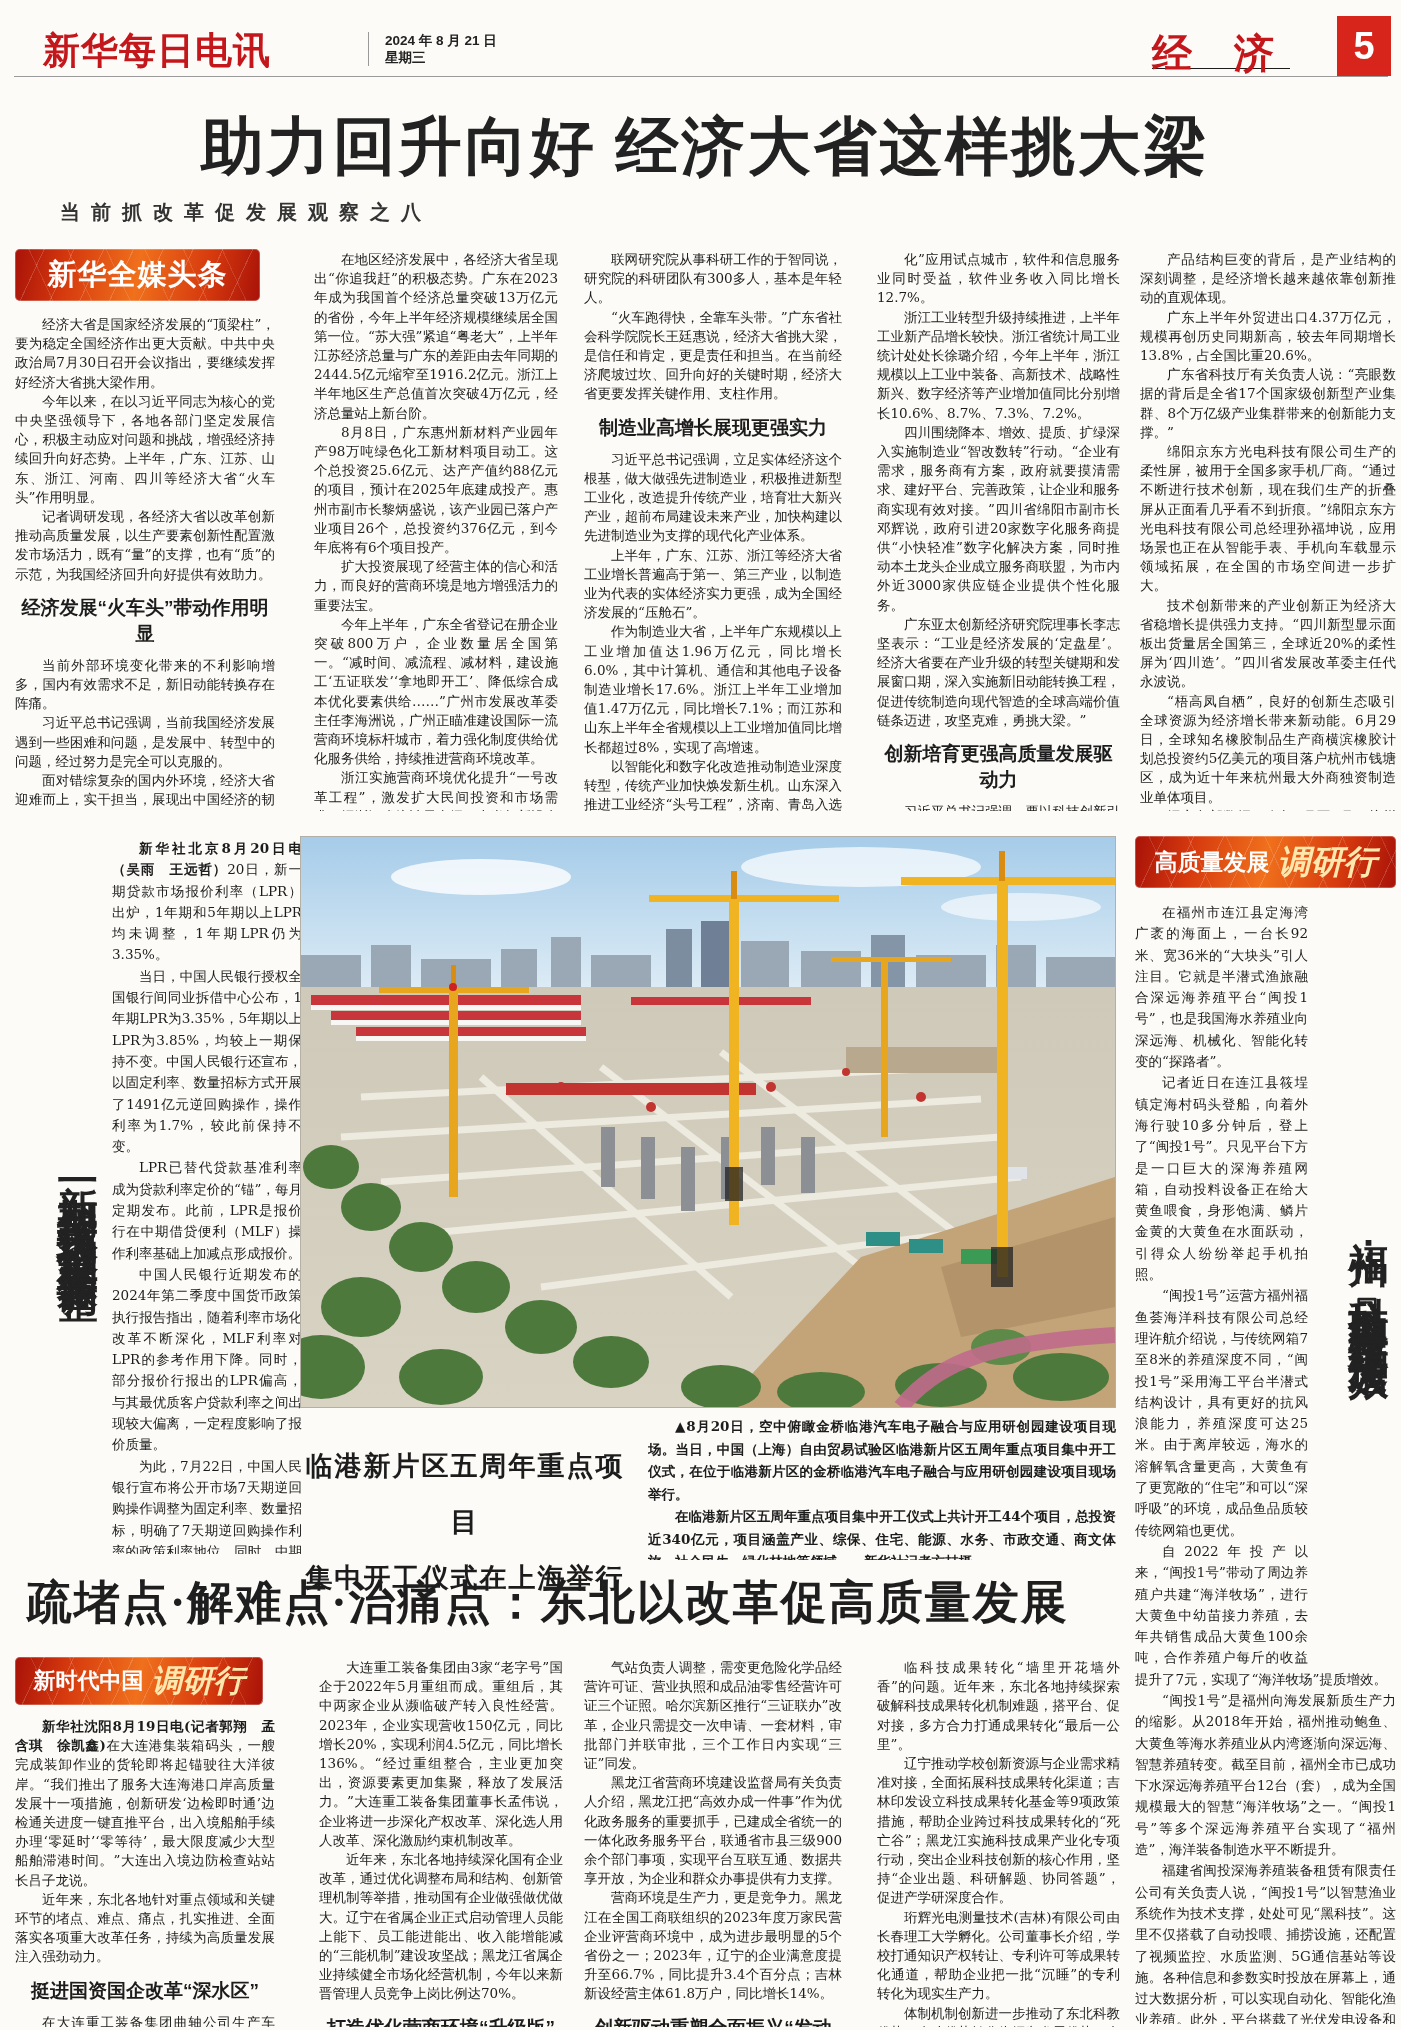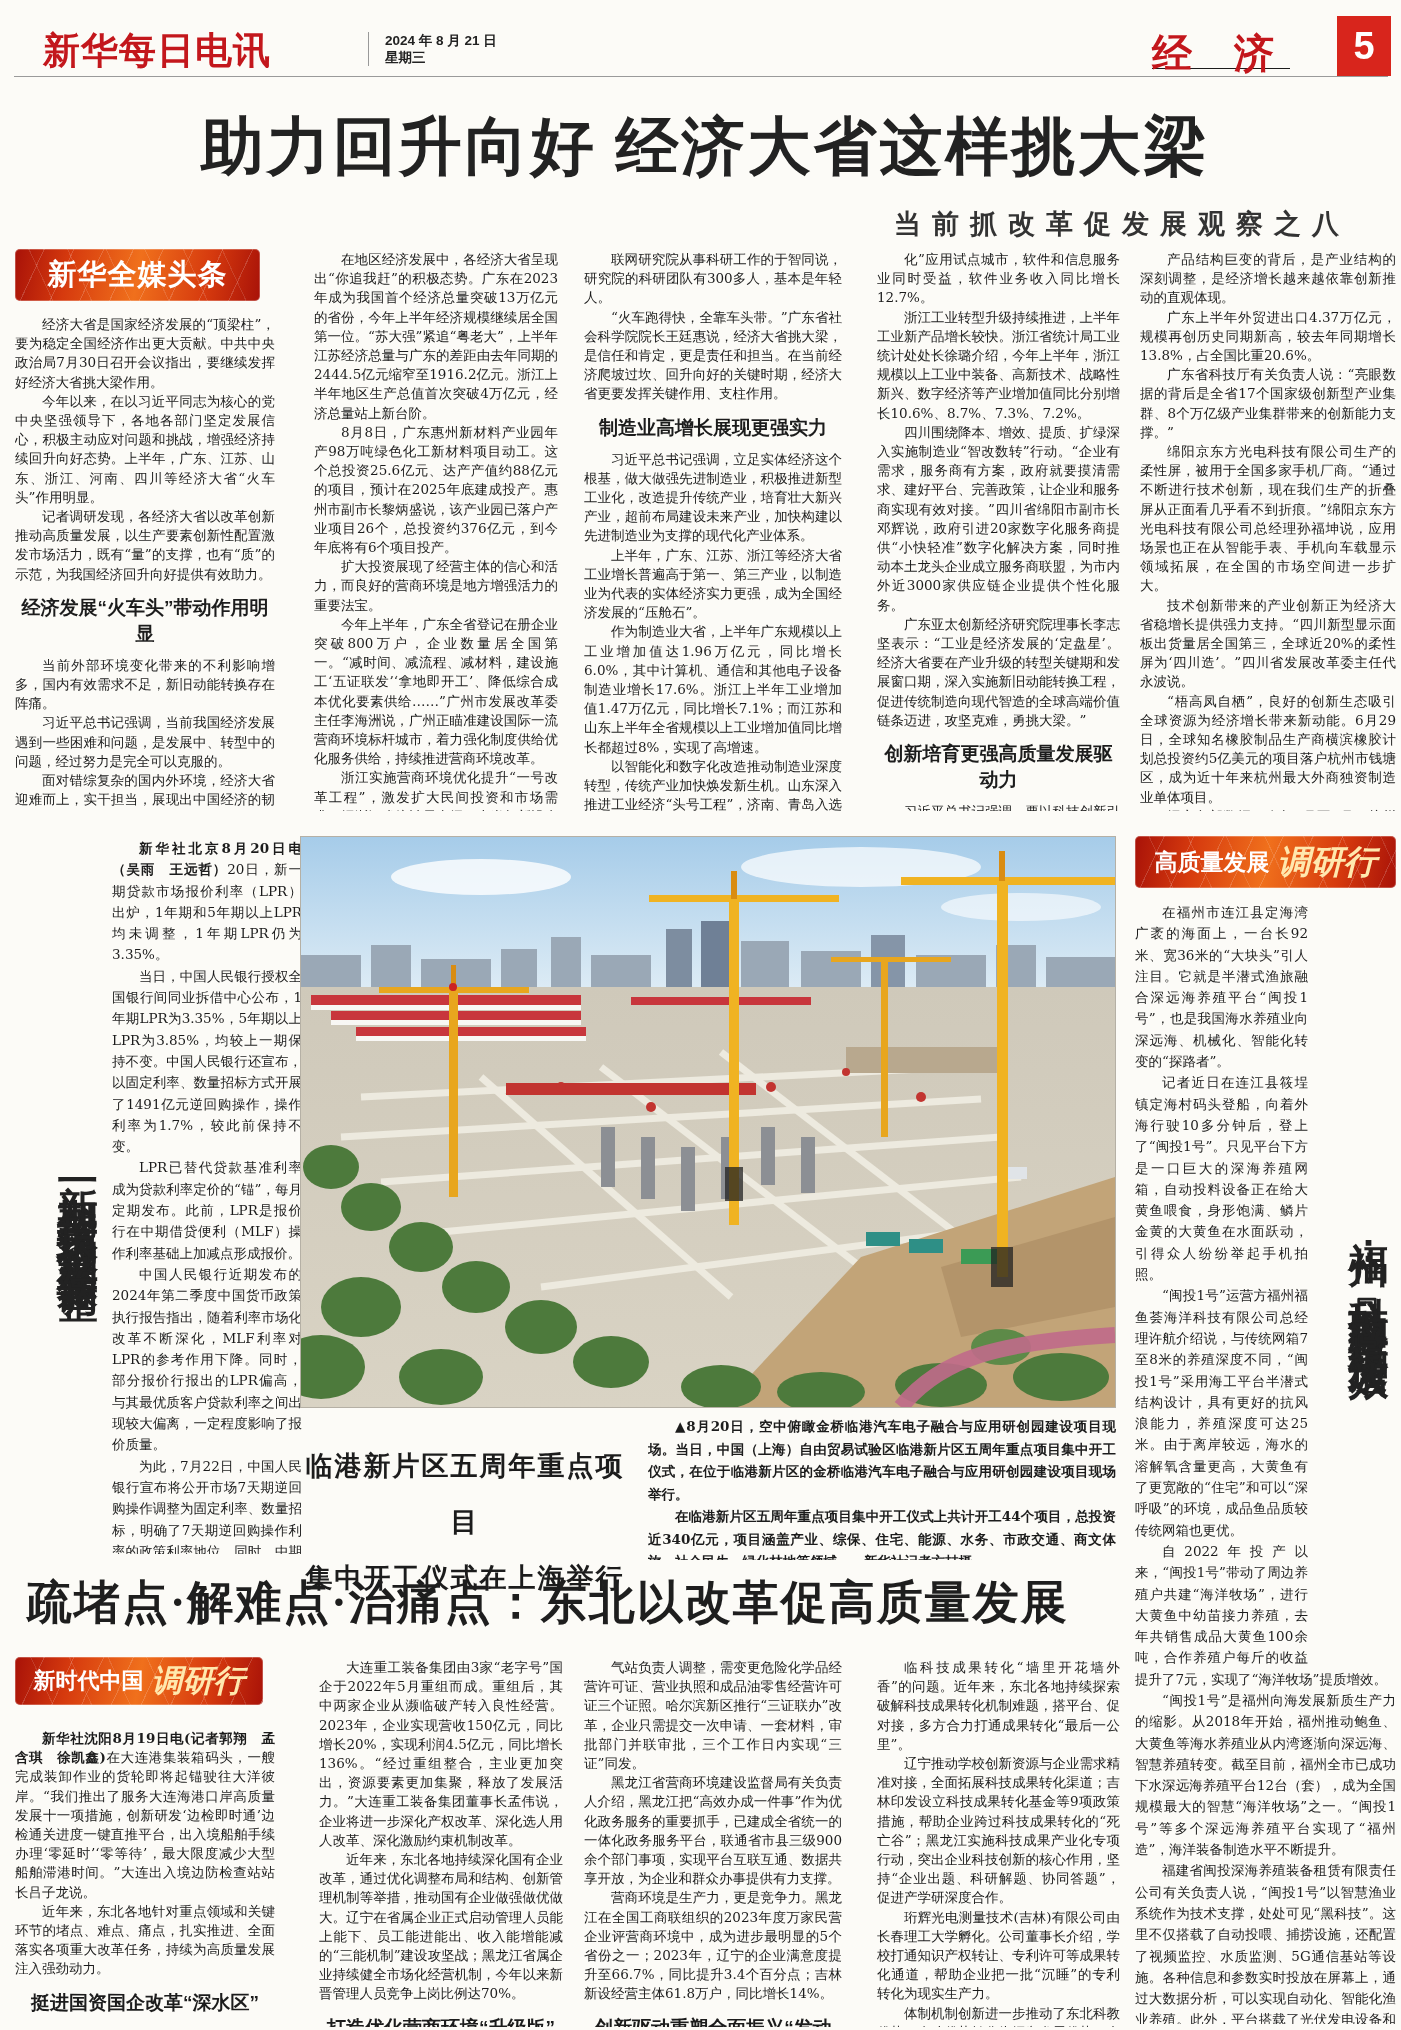--- a/index.html
+++ b/index.html
@@ -11,21 +11,21 @@
   #logo { font-weight:900; font-size:37px; color:#c3171c; letter-spacing:1px; font-family:"Liberation Serif",serif; }
   #date-divider { width:1px; height:34px; background:#999; }
   .date-line { font-size:13.5px; font-family:"Liberation Sans",sans-serif; color:#222; font-weight:bold; line-height:17px; }
   #section-name { color:#c3171c; font-size:40px; font-weight:900; letter-spacing:16px; font-family:"Liberation Serif",serif; }
   #page-num { background:#d8251c; color:#fff; width:54px; height:60px; font-size:38px; font-weight:bold;
               display:flex; align-items:center; justify-content:center; font-family:"Liberation Sans",sans-serif; }
   .hrule { height:1px; background:#9a9a9a; }
   
   #main-headline { font-size:63px; font-weight:900; letter-spacing:3px; text-align:center;
                    font-family:"Liberation Serif","DejaVu Serif",serif; color:#222; }
-  #main-subhead { font-size:27px; letter-spacing:11px; text-align:right; color:#333; font-weight:bold;margin-top:7px; }
+  #main-subhead { font-size:20px; letter-spacing:11px; text-align:left; color:#333; font-weight:bold; }
   
   .badge { border-radius:5px; display:flex; align-items:center; justify-content:center; gap:8px;
            background:linear-gradient(100deg,#a81208 0%,#d63a0e 22%,#f0701c 50%,#d63a0e 78%,#a81208 100%);
            box-shadow:inset 0 0 0 1px rgba(255,255,255,.25); position:relative; overflow:hidden; }
   .badge .net { position:absolute; inset:0; opacity:.5;
            background:repeating-linear-gradient(115deg,transparent 0 26px,rgba(255,255,255,.35) 26px 27px),
                       repeating-linear-gradient(65deg,transparent 0 34px,rgba(255,255,255,.25) 34px 35px); }
   .badge-main { color:#fff; font-weight:900; font-family:"Liberation Sans",sans-serif; position:relative; }
   .badge-script { color:#ffe8ae; font-weight:900; font-style:italic; font-family:"Liberation Serif",serif; position:relative; }
   
@@ -294,21 +294,21 @@
     <p>“闽投1号”运营方福州福鱼荟海洋科技有限公司总经理许航介绍说，与传统网箱7至8米的养殖深度不同，“闽投1号”采用海工平台半潜式结构设计，具有更好的抗风浪能力，养殖深度可达25米。由于离岸较远，海水的溶解氧含量更高，大黄鱼有了更宽敞的“住宅”和可以“深呼吸”的环境，成品鱼品质较传统网箱也更优。</p>
     <p>自2022年投产以来，“闽投1号”带动了周边养殖户共建“海洋牧场”，进行大黄鱼中幼苗接力养殖，去年共销售成品大黄鱼100余吨，合作养殖户每斤的收益提升了7元，实现了“海洋牧场”提质增效。</p>
     <p>“闽投1号”是福州向海发展新质生产力的缩影。从2018年开始，福州推动鲍鱼、大黄鱼等海水养殖业从内湾逐渐向深远海、智慧养殖转变。截至目前，福州全市已成功下水深远海养殖平台12台（套），成为全国规模最大的智慧“海洋牧场”之一。“闽投1号”等多个深远海养殖平台实现了“福州造”，海洋装备制造水平不断提升。</p>
     <p>福建省闽投深海养殖装备租赁有限责任公司有关负责人说，“闽投1号”以智慧渔业系统作为技术支撑，处处可见“黑科技”。这里不仅搭载了自动投喂、捕捞设施，还配置了视频监控、水质监测、5G通信基站等设施。各种信息和参数实时投放在屏幕上，通过大数据分析，可以实现自动化、智能化渔业养殖。此外，平台搭载了光伏发电设备和储能电池，配备海水淡化装置和污水处理设备，在降低碳排放的同时，还能为生产生活等提供支持。</p>
 
   </div>
 
   <div class="abs" id="bottom-headline" style="left:26px; top:1572px;">疏堵点·解难点·治痛点：东北以改革促高质量发展</div>
 
   <div class="col" style="left:15px; top:1655px; width:260px; height:372px;">
-    <div class="badge" style="width:248px; height:48px; margin:2px 0 24px;">
+    <div class="badge" style="width:248px; height:48px; margin:2px 0 12px;">
       <span class="net"></span>
       <span class="badge-main" style="font-size:22px;">新时代中国</span>
       <span class="badge-script" style="font-size:31px;">调研行</span>
     </div>
     <p><span class="bold">新华社沈阳8月19日电(记者郭翔　孟含琪　徐凯鑫)</span><span>在大连港集装箱码头，一艘完成装卸作业的货轮即将起锚驶往大洋彼岸。“我们推出了服务大连海港口岸高质量发展十一项措施，创新研发‘边检即时通’边检通关进度一键直推平台，出入境船舶手续办理‘零延时’‘零等待’，最大限度减少大型船舶滞港时间。”大连出入境边防检查站站长吕子龙说。</span></p>
     <p>近年来，东北各地针对重点领域和关键环节的堵点、难点、痛点，扎实推进、全面落实各项重大改革任务，持续为高质量发展注入强劲动力。</p>
     <div class="sub">挺进国资国企改革“深水区”</div>
     <p>在大连重工装备集团曲轴公司生产车间，总长23.677米、总重量539吨的12G95ME-C型大型船用曲轴正在紧张加工。该曲轴将随发动机一起安装在我国制造的2.4万标准箱甲醇动力集装箱船上。</p>
   </div>
 

